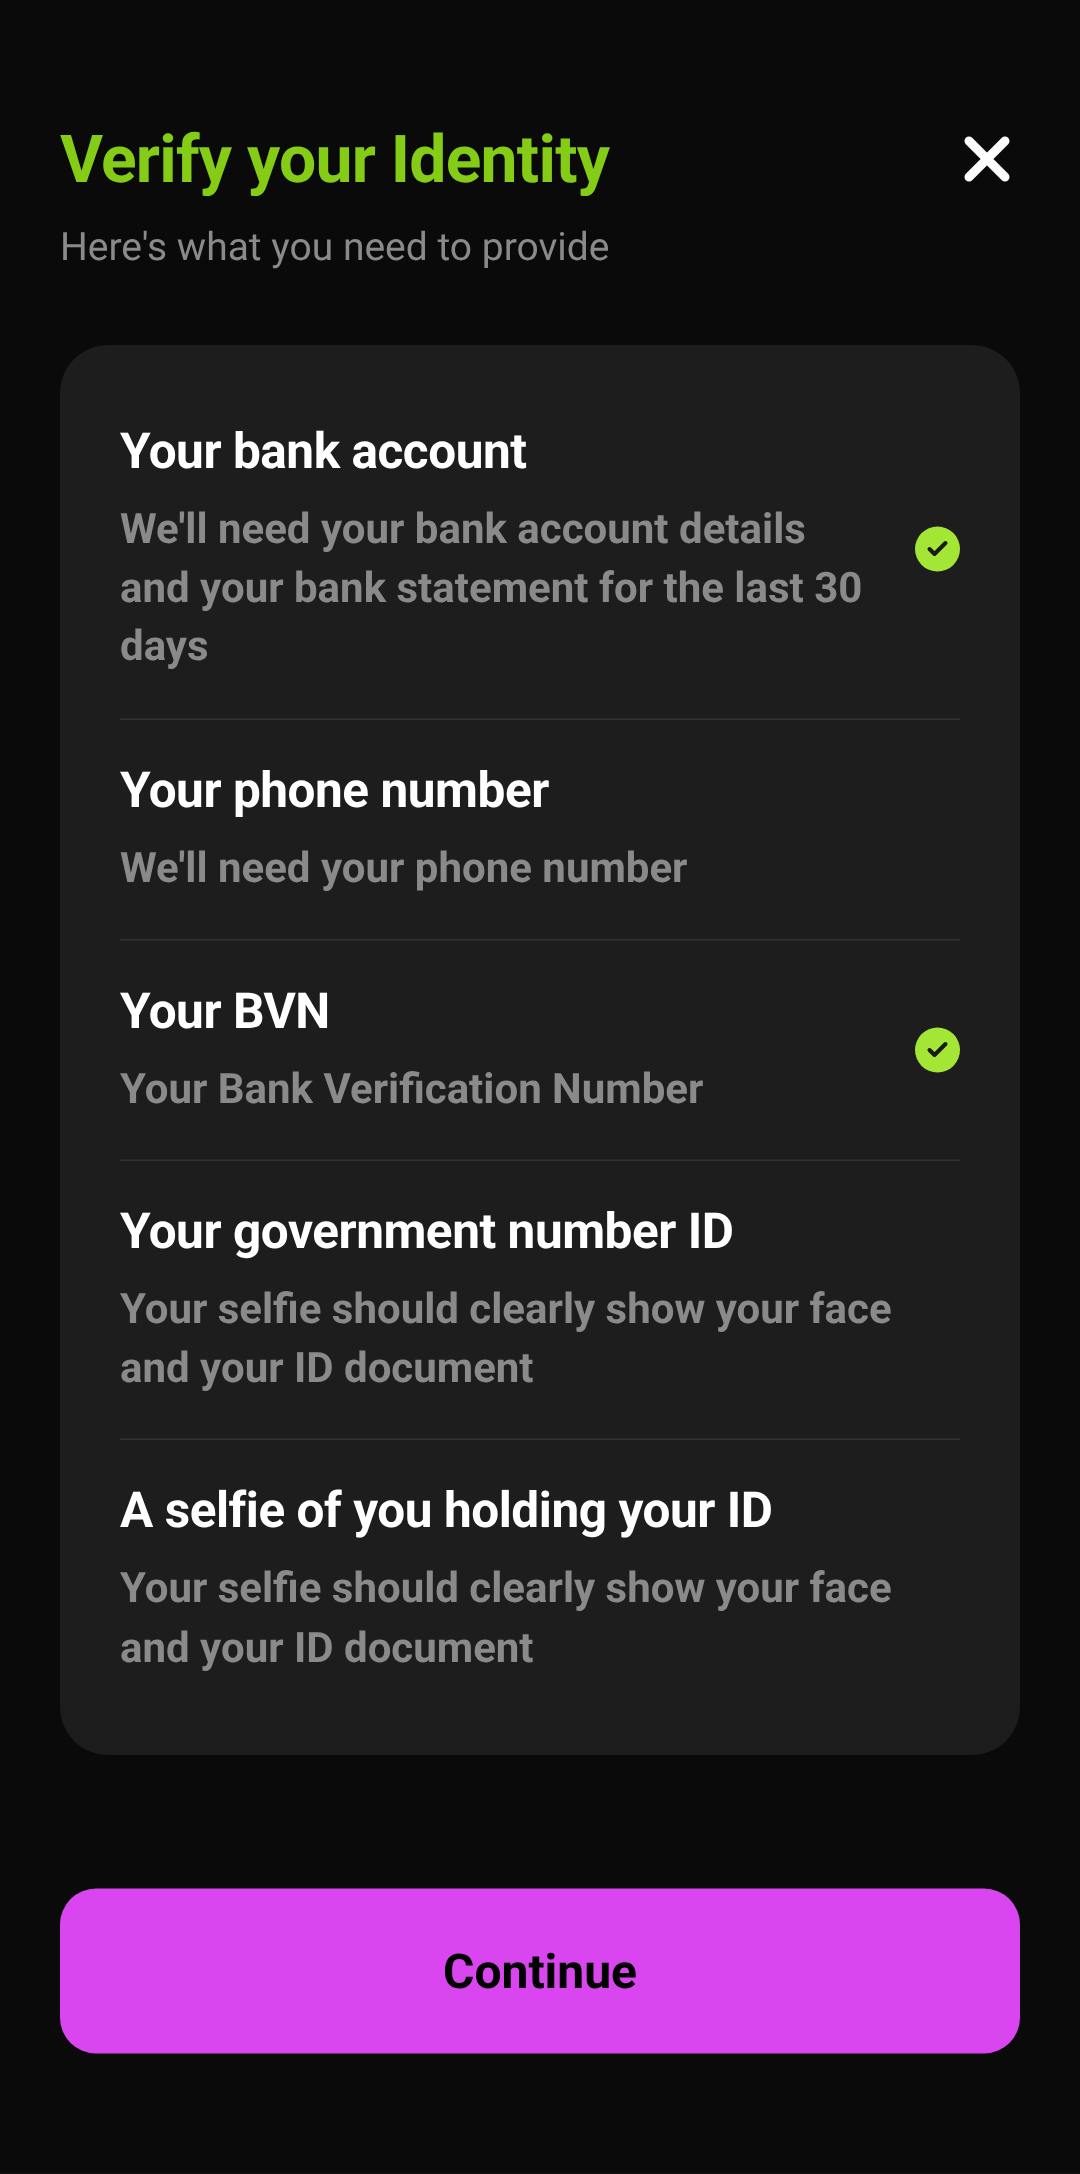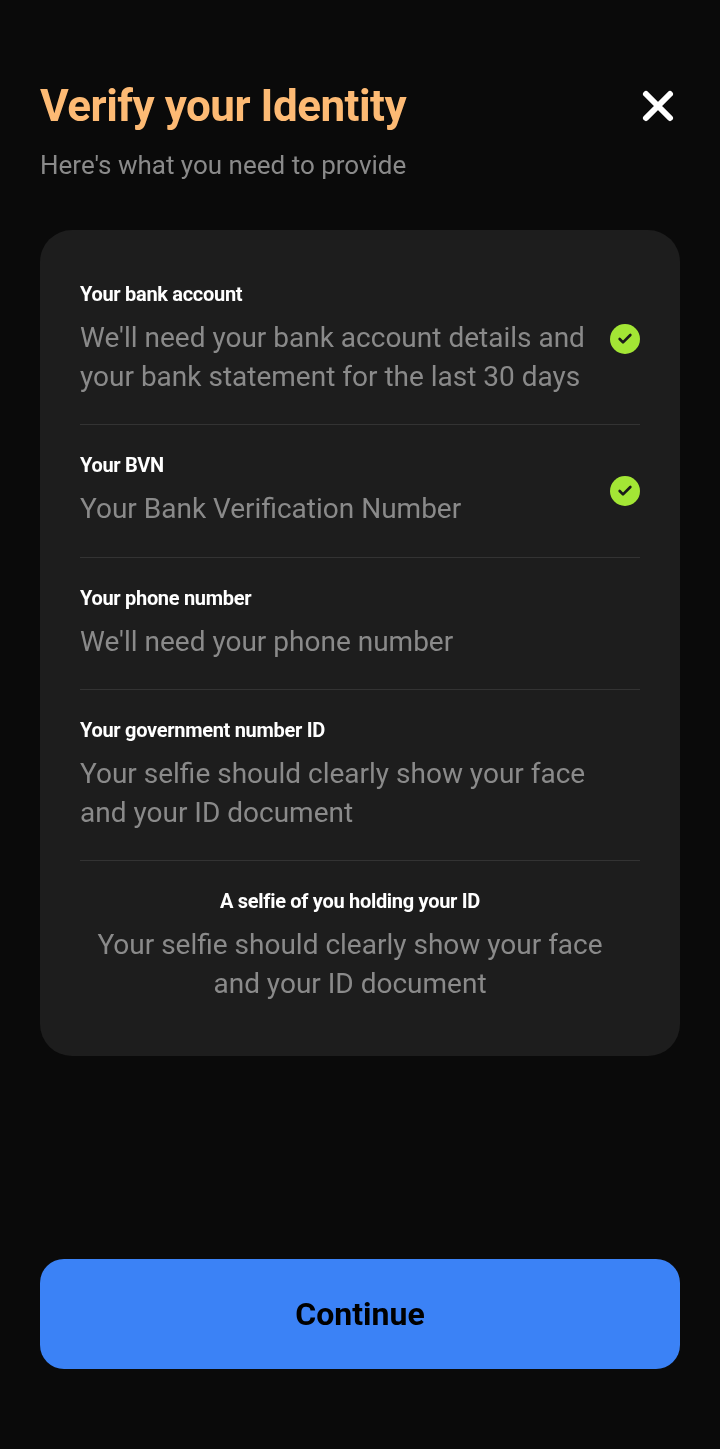--- a/index.html
+++ b/index.html
@@ -28,21 +28,21 @@
       margin-bottom: 50px;
     }
     
     .header-text {
       flex: 1;
     }
     
     .title {
       font-size: 44px;
       font-weight: 700;
-      color: #fdba74;
+      color: #84cc16;
       margin-bottom: 18px;
       letter-spacing: -0.5px;
     }
     
     .subtitle {
       font-size: 26px;
       color: #8a8a8a;
       font-weight: 400;
     }
     
@@ -73,41 +73,40 @@
       border-bottom: 1px solid #333333;
     }
     
     .item:first-child {
       padding-top: 12px;
     }
     
     .item:last-child {
       border-bottom: none;
       padding-bottom: 12px;
-      text-align: center;
     }
     
     .item-content {
       flex: 1;
       padding-right: 20px;
     }
     
     .item-title {
-      font-size: 20px;
+      font-size: 33px;
       font-weight: 700;
       color: #ffffff;
       margin-bottom: 12px;
       letter-spacing: -0.3px;
     }
     
     .item-desc {
       font-size: 28px;
       color: #8a8a8a;
       line-height: 1.4;
-      font-weight: 400;
+      font-weight: 700;
     }
     
     .check-badge {
       flex-shrink: 0;
       width: 30px;
       height: 30px;
       background-color: #a3e635;
       border-radius: 50%;
       display: flex;
       align-items: center;
@@ -119,21 +118,21 @@
       height: 16px;
       stroke: #1a1a1a;
       stroke-width: 4;
     }
     
     .continue-btn {
       position: absolute;
       bottom: 80px;
       left: 40px;
       right: 40px;
-      background-color: #3b82f6;
+      background-color: #d946ef;
       color: #000000;
       border: none;
       border-radius: 24px;
       padding: 36px;
       font-size: 32px;
       font-weight: 700;
       cursor: pointer;
       text-align: center;
     }
   </style>
@@ -161,39 +160,39 @@
     </div>
     <div class="check-badge">
       <svg viewBox="0 0 24 24" fill="none">
         <path d="M4 12L9 17L20 6" stroke-linecap="round" stroke-linejoin="round"></path>
       </svg>
     </div>
   </div>
 
   <div class="item">
     <div class="item-content">
+      <div class="item-title">Your phone number</div>
+      <div class="item-desc">We'll need your phone number</div>
+    </div>
+  </div>
+
+  <div class="item">
+    <div class="item-content">
       <div class="item-title">Your BVN</div>
       <div class="item-desc">Your Bank Verification Number</div>
     </div>
     <div class="check-badge">
       <svg viewBox="0 0 24 24" fill="none">
         <path d="M4 12L9 17L20 6" stroke-linecap="round" stroke-linejoin="round"></path>
       </svg>
     </div>
   </div>
 
   <div class="item">
     <div class="item-content">
-      <div class="item-title">Your phone number</div>
-      <div class="item-desc">We'll need your phone number</div>
-    </div>
-  </div>
-
-  <div class="item">
-    <div class="item-content">
       <div class="item-title">Your government number ID</div>
       <div class="item-desc">Your selfie should clearly show your face and your ID document</div>
     </div>
   </div>
 
   <div class="item">
     <div class="item-content">
       <div class="item-title">A selfie of you holding your ID</div>
       <div class="item-desc">Your selfie should clearly show your face and your ID document</div>
     </div>

